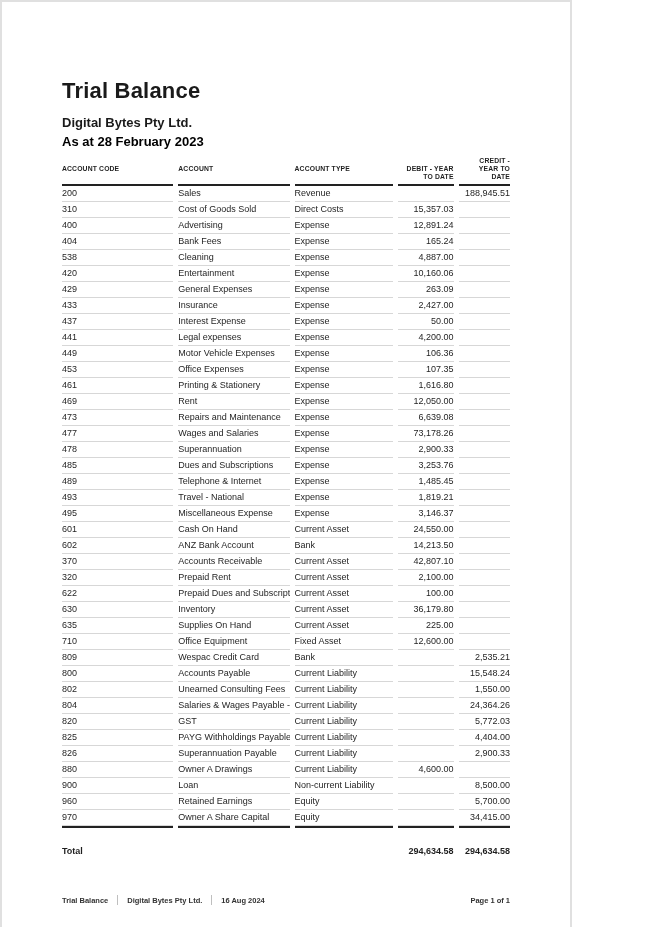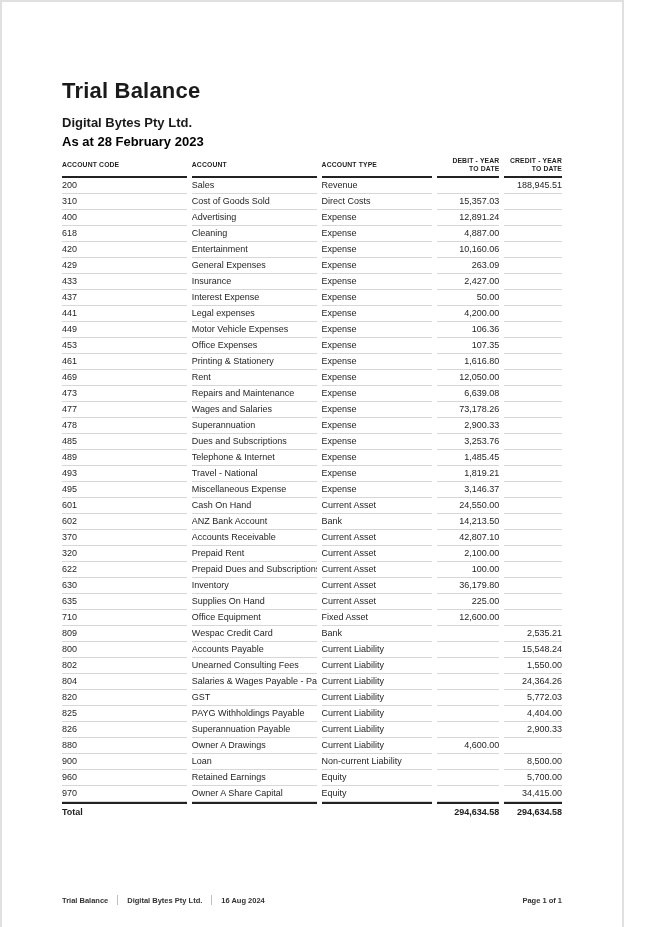--- a/index.html
+++ b/index.html
@@ -3,21 +3,21 @@
 <meta charset="utf-8">
 <style>
   * { box-sizing: border-box; }
   html, body { margin: 0; padding: 0; background: #ffffff; }
   body {
     font-family: "Liberation Sans", "DejaVu Sans", sans-serif;
     color: #1f1f1f;
     -webkit-font-smoothing: antialiased;
   }
   .page {
-    width: 624px;
+    width: 572px;
     height: 927px;
     background: #ffffff;
     border-top: 2px solid #e0e0e0;
     border-left: 2px solid #e0e0e0;
     border-right: 2px solid #e0e0e0;
     position: relative;
     overflow: hidden;
   }
   .content { padding: 0 60px; }
 
@@ -81,21 +81,21 @@
     white-space: nowrap;
     overflow: hidden;
     vertical-align: middle;
   }
   .tb td.num { text-align: right; }
 
   .tb tr.total-row td {
     font-weight: 700;
     border-bottom: none;
     border-top: 2px solid #222222;
-    padding-top: 3px;
+    padding-top: 18px;
     margin-top: 30px;
   }
 
   .footer {
     position: absolute;
     left: 60px;
     right: 60px;
     bottom: 22px;
     display: flex;
     align-items: center;
@@ -155,21 +155,28 @@
     <td class="num"></td>
   </tr>
           <tr>
     <td>400</td>
     <td>Advertising</td>
     <td>Expense</td>
     <td class="num">12,891.24</td>
     <td class="num"></td>
   </tr>
           <tr>
-    <td>618</td>
+    <td>404</td>
+    <td>Bank Fees</td>
+    <td>Expense</td>
+    <td class="num">165.24</td>
+    <td class="num"></td>
+  </tr>
+          <tr>
+    <td>538</td>
     <td>Cleaning</td>
     <td>Expense</td>
     <td class="num">4,887.00</td>
     <td class="num"></td>
   </tr>
           <tr>
     <td>420</td>
     <td>Entertainment</td>
     <td>Expense</td>
     <td class="num">10,160.06</td>

